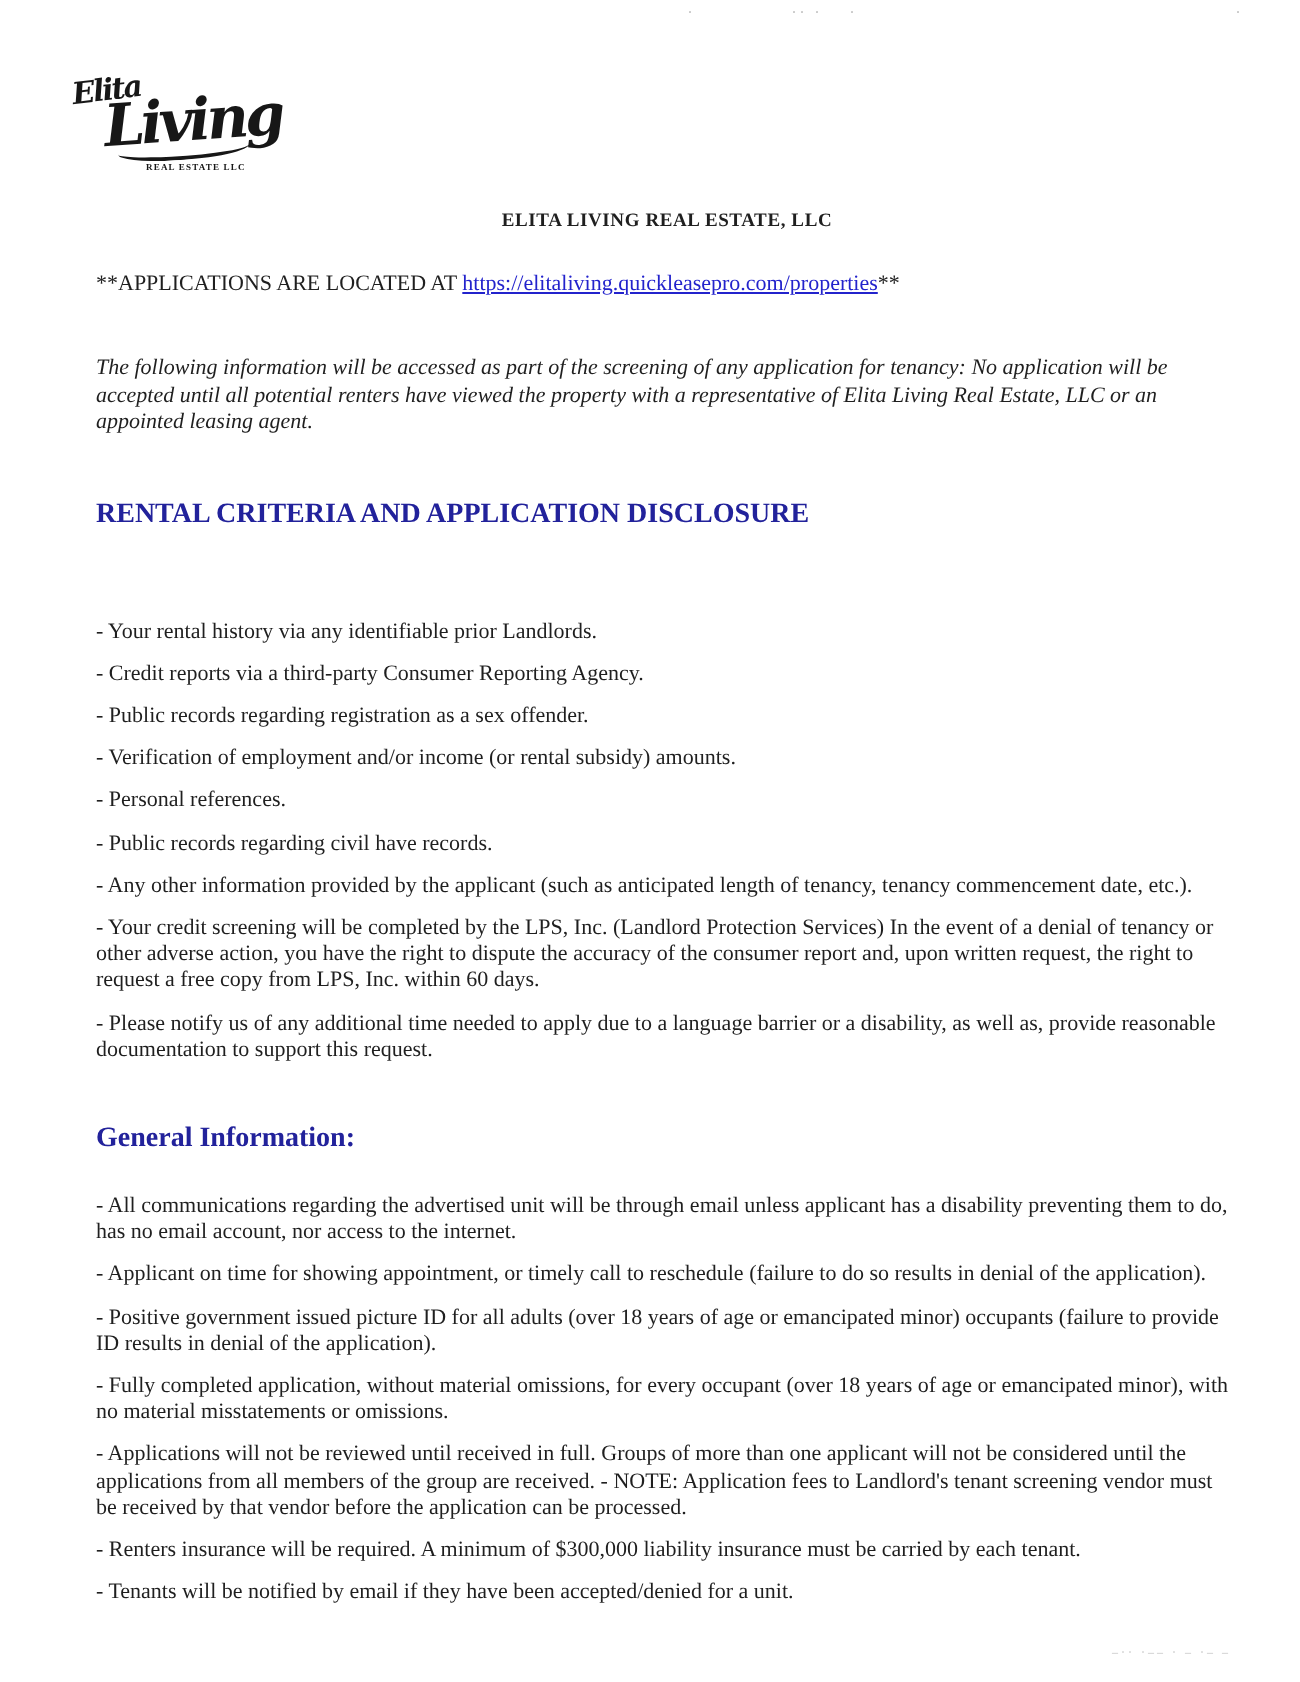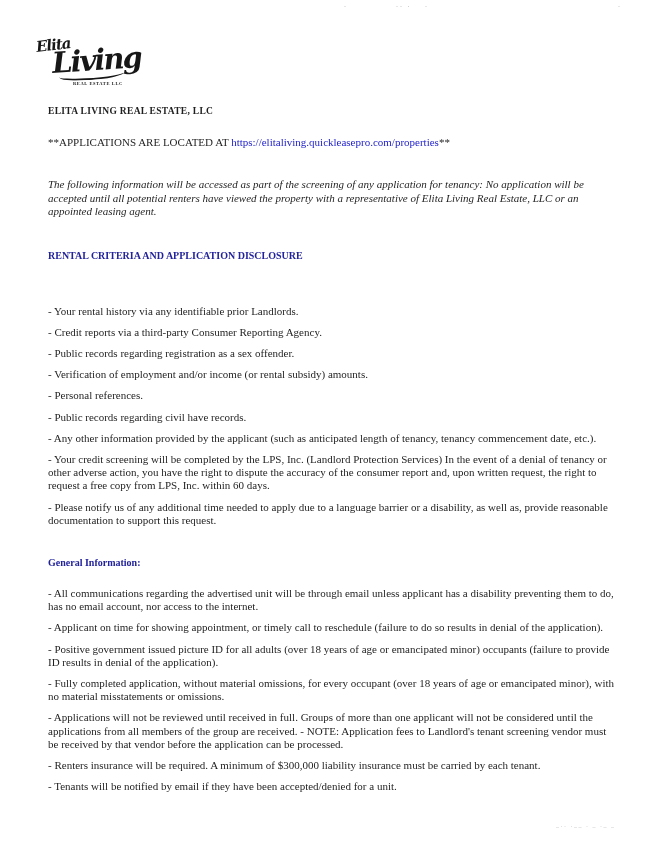--- a/index.html
+++ b/index.html
@@ -40,29 +40,29 @@
   .logo-sub {
     position:absolute; left:40px; top:45px;
     font-size:4.5px; letter-spacing:.6px; font-weight:bold;
   }
 
   .content {
     position:absolute; left:48px; top:0; width:571px;
   }
   .company-name {
     margin:106px 0 0 0;
-    font-size:9.5px; font-weight:bold; letter-spacing:.3px;
+    font-size:9.5px; font-weight:bold; letter-spacing:.3px;text-align:center;
   }
   .apps-line { margin:20px 0 0 0; font-size:11px; }
-  .apps-line a { color:#2323cc; cursor:pointer; }
+  .apps-line a { color:#2323cc; text-decoration:underline; cursor:pointer; }
   .disclaimer {
     margin:30px 0 0 0; font-size:11px; font-style:italic; line-height:13.5px;
   }
   .section-heading {
-    margin:30px 0 0 0; font-size:10px; font-weight:bold; color:#22229b;
+    margin:30px 0 0 0; font-size:14px; font-weight:bold; color:#22229b;
   }
   .section-heading.first { margin-top:31px; }
   .list { margin-top:44px; }
   .list.second { margin-top:19px; }
   .li {
     margin:0 0 8px 0; font-size:11px; line-height:13.2px;
   }
 </style>
 </head>
 <body>

